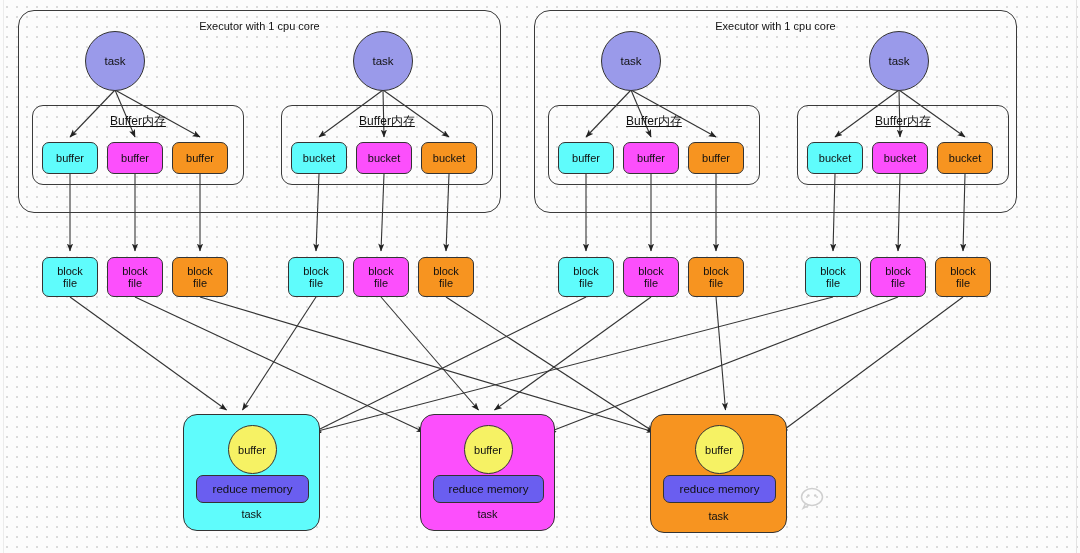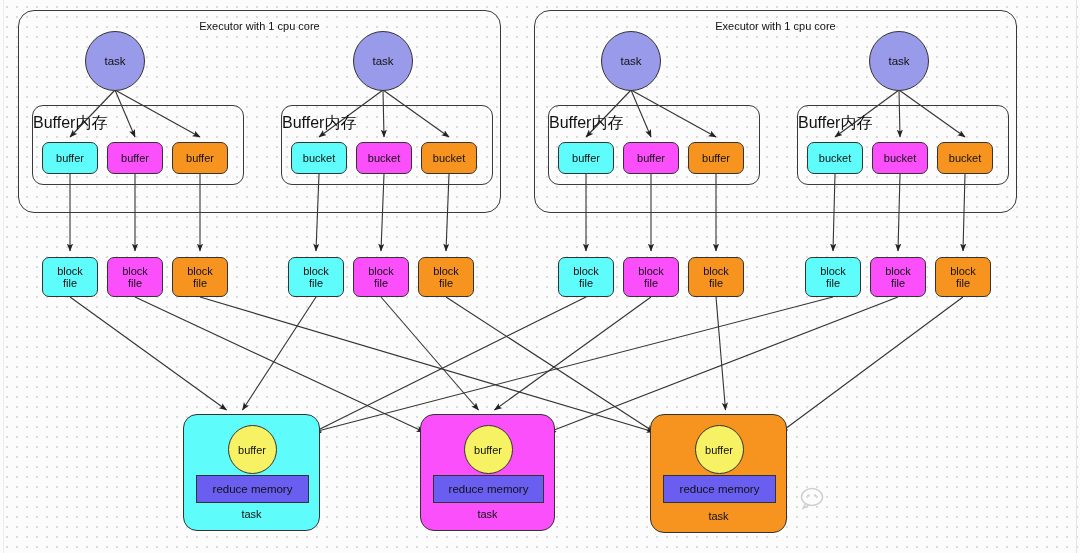--- a/index.html
+++ b/index.html
@@ -29,22 +29,22 @@
   }
   .executor-title{
     position:absolute;left:0;right:0;top:9px;
     text-align:center;font-size:11px;color:#111;
   }
   
   .bufmem{
     border:1.1px solid #3a3a3a;border-radius:11px;background:transparent;
   }
   .bufmem-title{
-    position:absolute;left:0;right:0;top:7px;text-align:left;
-    font-size:16px;color:#111;
+    position:absolute;left:0;right:0;top:7px;text-align:center;
+    font-size:12px;color:#111;text-decoration:underline;
   }
 
   
   .task-circle{
     border-radius:50%;
     background:#9a9aea;border:1.1px solid #333;
     display:flex;align-items:center;justify-content:center;
     font-size:11.5px;color:#111;
   }
 
@@ -66,21 +66,21 @@
   .r-cyan{background:#5ffcfc;}
   .r-magenta{background:#fc4ffc;}
   .r-orange{background:#f79420;}
   .rbuffer{
     position:absolute;border-radius:50%;
     background:#f6f264;border:1.2px solid #333;
     display:flex;align-items:center;justify-content:center;
     font-size:11px;color:#111;
   }
   .rmem{
-    position:absolute;border:1.3px solid #333;border-radius:0;
+    position:absolute;border:1.3px solid #333;border-radius:7px;
     background:#6a5ef0;
     display:flex;align-items:center;justify-content:center;
     font-size:11.5px;color:#111;
   }
   .rlabel{
     position:absolute;left:0;right:0;text-align:center;
     font-size:11px;color:#111;
   }
 
   

